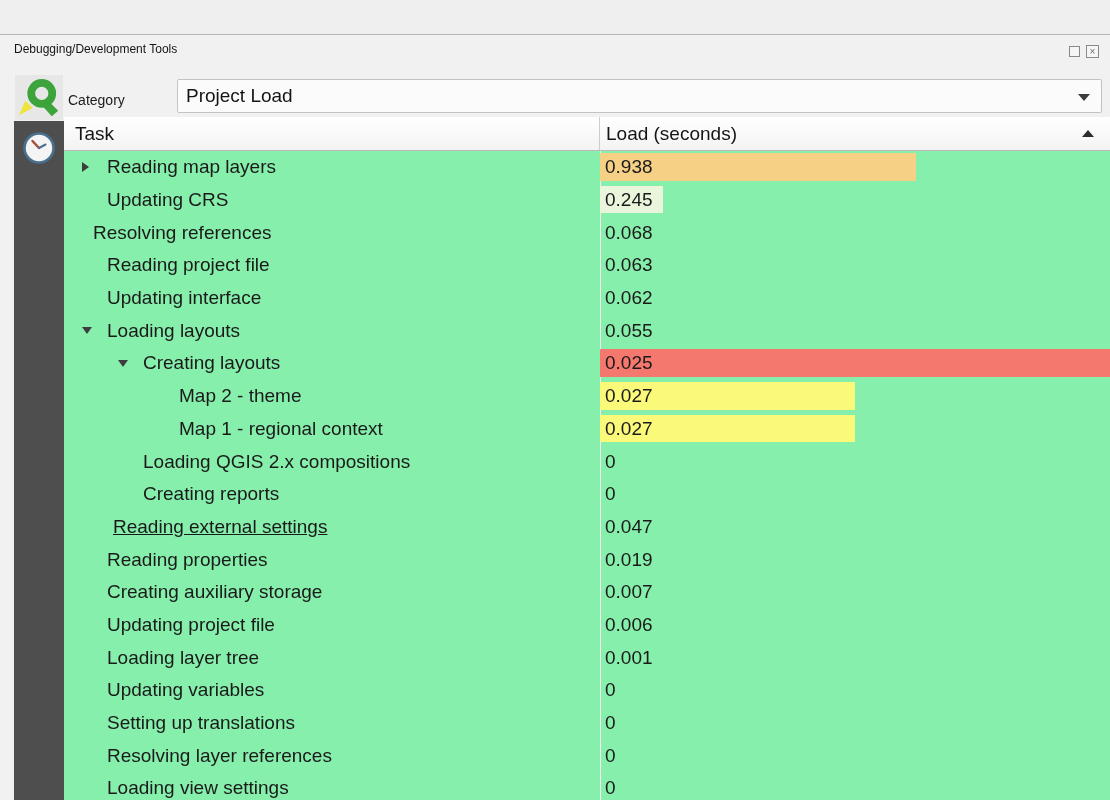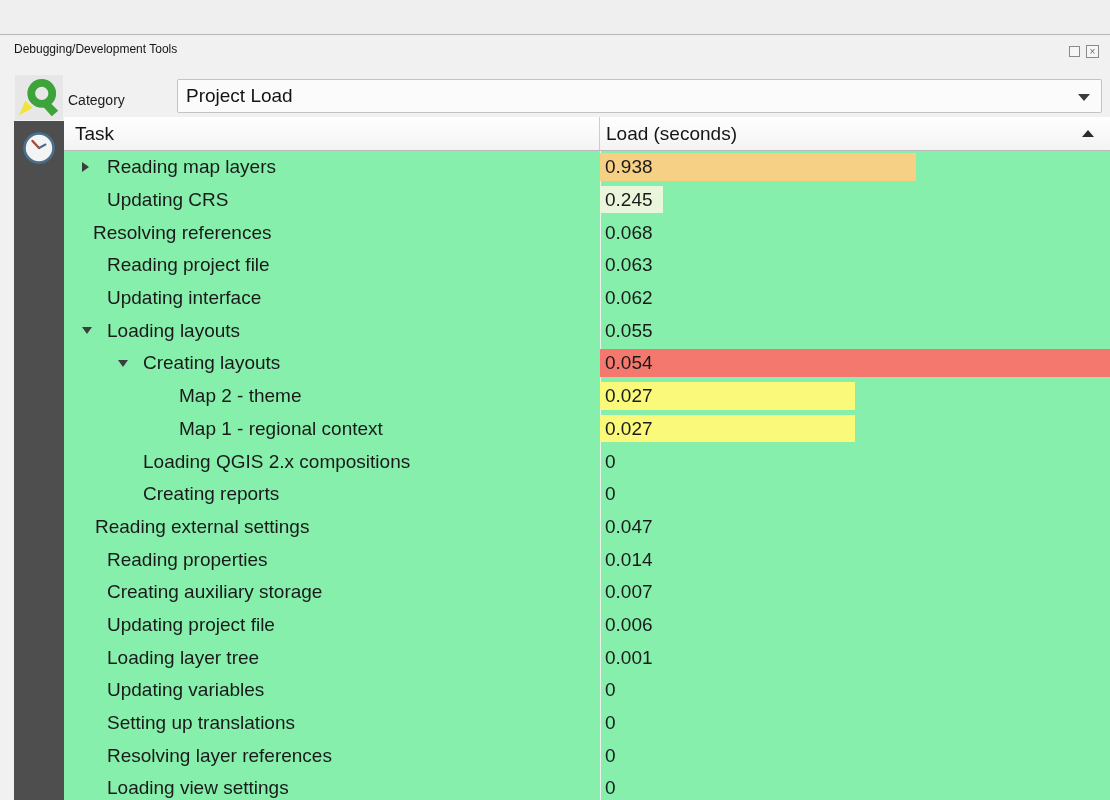--- a/index.html
+++ b/index.html
@@ -150,21 +150,21 @@
           <span class="time-text">0.055</span>
         </div>
       </div>
       <div class="row">
         <div class="cell-task" style="padding-left: 54px;">
           <span class="expander expanded"></span>
           <span>Creating layouts</span>
         </div>
         <div class="cell-time">
           <div class="bar" style="width: 100%; background: rgb(244, 120, 109);"></div>
-          <span class="time-text">0.054</span>
+          <span class="time-text">0.025</span>
         </div>
       </div>
       <div class="row">
         <div class="cell-task" style="padding-left: 90px;">
           <span class="expander none"></span>
           <span>Map 2 - theme</span>
         </div>
         <div class="cell-time">
           <div class="bar" style="width: 50%; background: rgb(251, 249, 122);"></div>
           <span class="time-text">0.027</span>
@@ -192,35 +192,35 @@
       <div class="row">
         <div class="cell-task" style="padding-left: 54px;">
           <span class="expander none"></span>
           <span>Creating reports</span>
         </div>
         <div class="cell-time">
           <span class="time-text">0</span>
         </div>
       </div>
       <div class="row">
-        <div class="cell-task" style="padding-left: 6px;">
+        <div class="cell-task" style="padding-left: 24px; text-decoration: underline;">
           <span class="expander none"></span>
           <span>Reading external settings</span>
         </div>
         <div class="cell-time">
           <span class="time-text">0.047</span>
         </div>
       </div>
       <div class="row">
         <div class="cell-task" style="padding-left: 18px;">
           <span class="expander none"></span>
           <span>Reading properties</span>
         </div>
         <div class="cell-time">
-          <span class="time-text">0.014</span>
+          <span class="time-text">0.019</span>
         </div>
       </div>
       <div class="row">
         <div class="cell-task" style="padding-left: 18px;">
           <span class="expander none"></span>
           <span>Creating auxiliary storage</span>
         </div>
         <div class="cell-time">
           <span class="time-text">0.007</span>
         </div>

